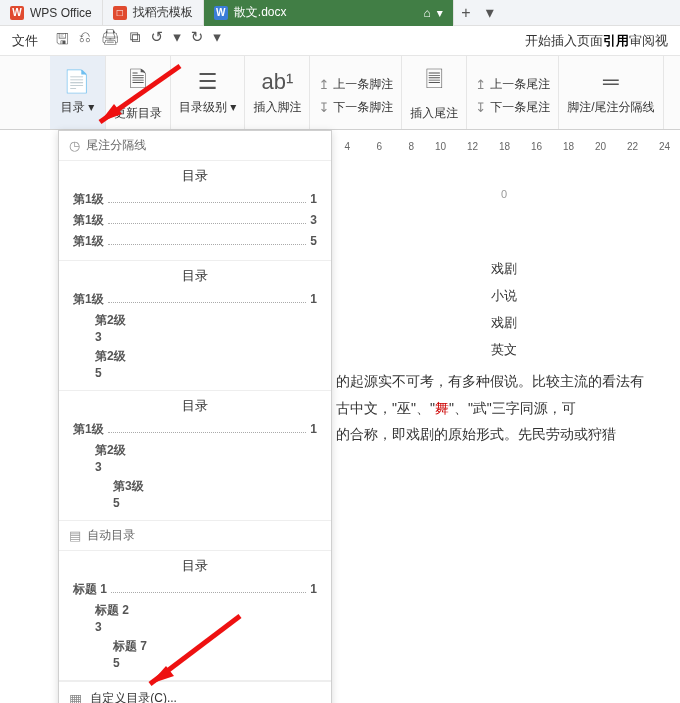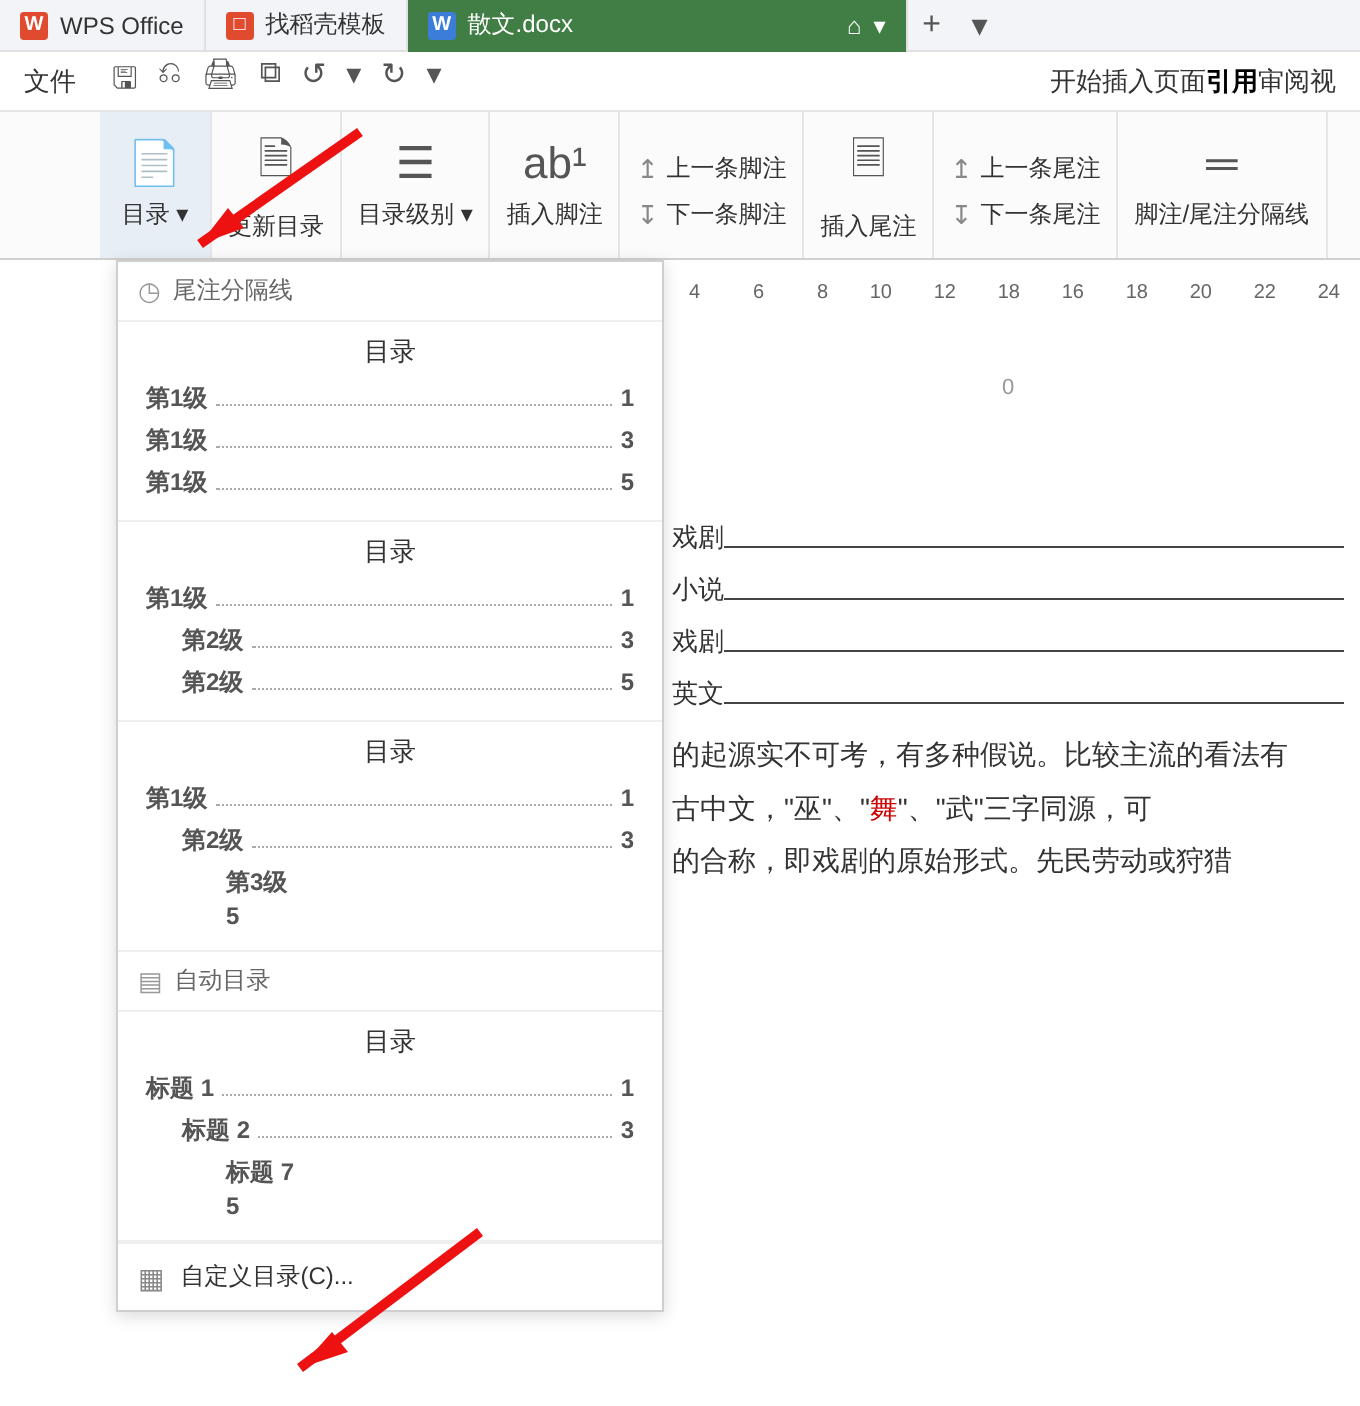--- a/index.html
+++ b/index.html
@@ -31,33 +31,33 @@
   
   .dropdown { position: absolute; left: 58px; top: 130px; width: 274px; background: #fff; border: 1px solid #cfcfcf; box-shadow: 0 2px 8px rgba(0,0,0,.15); z-index: 50; }
   .dd-sec-hdr { display: flex; align-items: center; gap: 6px; padding: 6px 10px; font-size: 12px; color: #666; border-bottom: 1px solid #eee; }
   .dd-sec-hdr .i { font-size: 13px; color: #999; }
   .pre { padding: 6px 14px; border-bottom: 1px solid #eee; }
   .pre .title { text-align: center; font-size: 13px; color: #333; margin-bottom: 6px; }
   .tocline { display: flex; align-items: baseline; font-size: 12px; color: #555; margin: 4px 0; font-weight: bold; }
   .tocline .lbl { white-space: nowrap; }
   .tocline .dots { flex: 1; border-bottom: 1px dotted #aaa; margin: 0 4px; height: 10px; }
   .tocline .pg { white-space: nowrap; }
-  .ind1 { padding-left: 18px; }
+  .ind1 { padding-left: 18px; flex-direction: column; }
   .ind2 { padding-left: 36px; flex-direction: column; }
   .dd-item { display: flex; align-items: center; gap: 8px; padding: 8px 10px; font-size: 12px; color: #333; border-top: 1px solid #eee; }
   .dd-item .i { font-size: 14px; color: #888; }
 
   
   .ruler { position: absolute; top: 134px; left: 332px; height: 24px; display: flex; align-items: center; gap: 14px; font-size: 10px; color: #666; }
   .ruler span { width: 18px; text-align: right; display: inline-block; }
 
   
   .doc { position: absolute; left: 332px; top: 180px; right: 4px; padding: 8px 4px; }
   .pgnum { text-align: center; font-size: 11px; color: #999; margin-bottom: 60px; }
-  .fieldline { display: flex; align-items: flex-start; font-size: 13px; color: #333; margin: 8px 0; }
+  .fieldline { display: flex; align-items: center; font-size: 13px; color: #333; margin: 8px 13px; flex-direction: column; }
   .fieldline .txt { white-space: nowrap; }
   .fieldline .ul { flex: 1; border-bottom: 1px solid #444; height: 14px; }
   .bigtitle { font-size: 44px; color: #111; text-align: center; margin: 50px 0 60px; font-family: "SimSun", serif; font-weight: 600; }
   .para { font-size: 14px; color: #333; line-height: 1.9; text-align: justify; }
   .para a { color: #c00; text-decoration: none; }
 
   
   .arrow { position: absolute; z-index: 200; }
   .arrow svg line { stroke: #e11; stroke-width: 5; }
   .arrow svg polygon { fill: #e11; }

